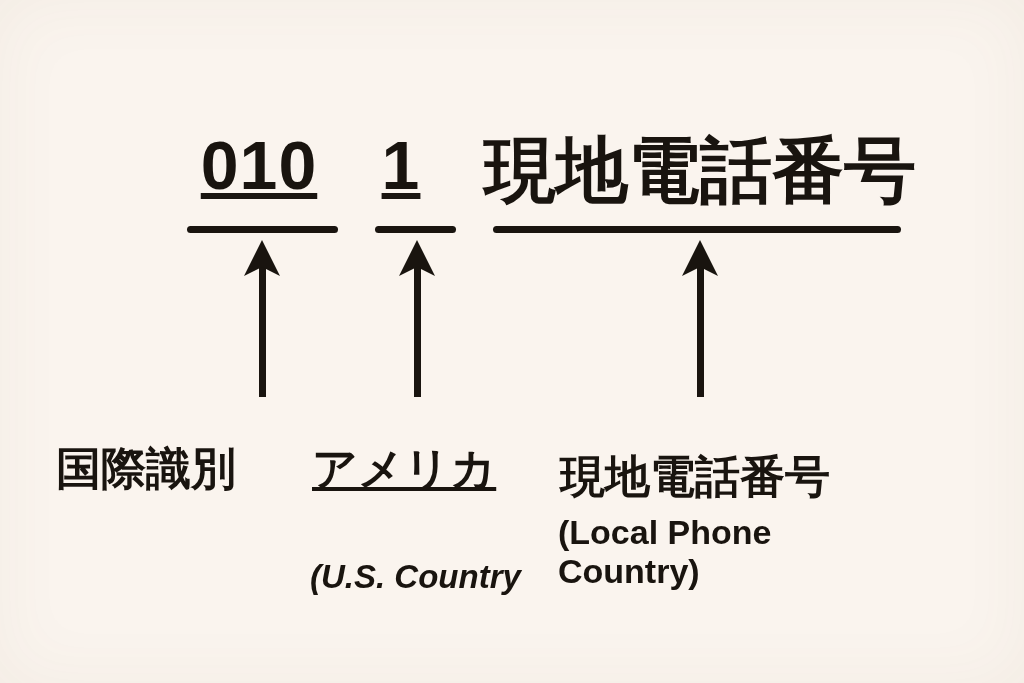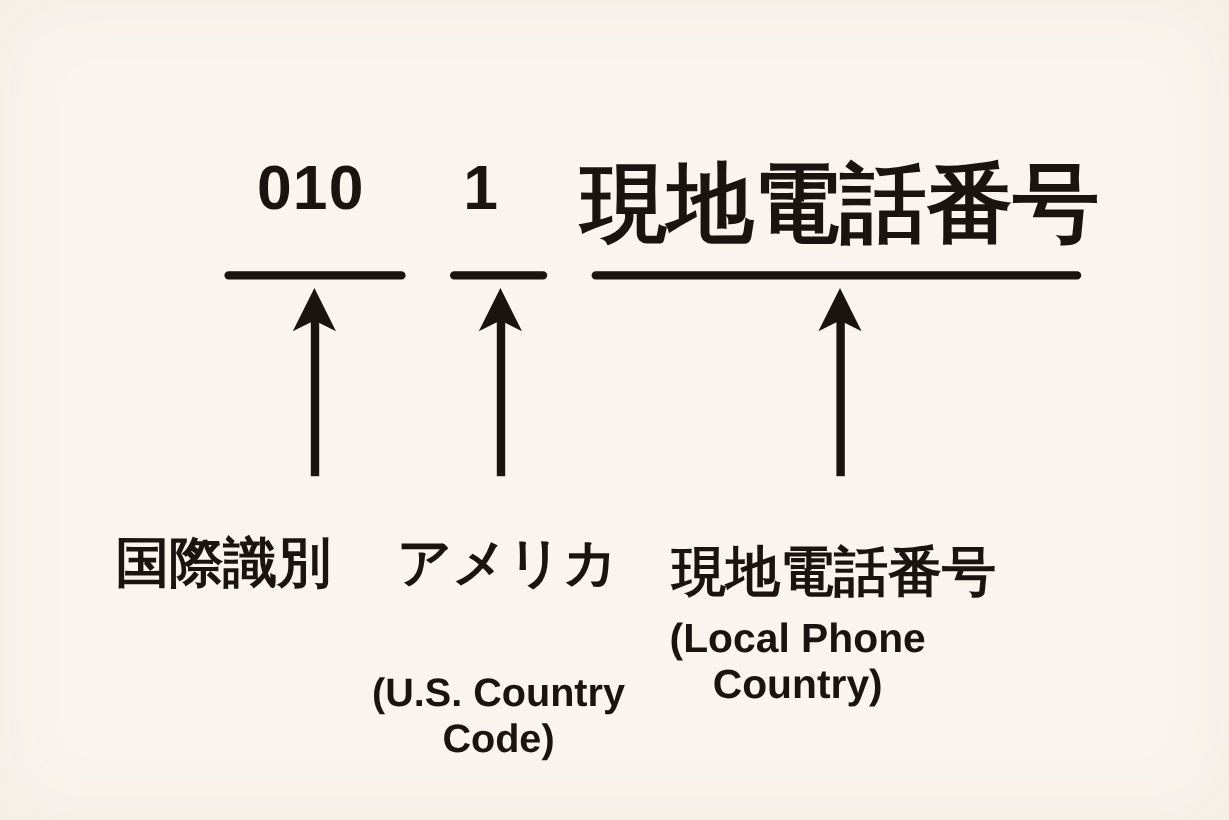--- a/index.html
+++ b/index.html
@@ -18,21 +18,21 @@
   }
   
   .num-text {
     position: absolute;
     transform: translateX(-50%);
     font-weight: 700;
     line-height: 1;
     white-space: nowrap;
     letter-spacing: 1px;
   }
-  .num-digits { font-size: 52px; top: 131px; }
+  .num-digits { font-size: 68px; top: 131px; text-decoration: underline; }
   .num-kanji  { font-size: 72px; top: 134px; letter-spacing: 0; }
   
   .underline {
     position: absolute;
     top: 226px;
     height: 7px;
     border-radius: 3.5px;
     background: var(--ink, #19140f);
   }
   .ul-1 { left: 187px; width: 151px; }
@@ -50,32 +50,32 @@
   .arrow-2 { left: 395px; }
   .arrow-3 { left: 678px; }
   
   .label-block {
     position: absolute;
     font-weight: 700;
     line-height: 53px;
     font-size: 45px;
     white-space: nowrap;
   }
-  .label-1 { left: 36px;  top: 442px; width: 240px; text-align: right; }
-  .label-2 { left: 295px; top: 442px; width: 220px; text-align: right; }
+  .label-1 { left: 56px;  top: 442px; width: 240px; text-align: left; }
+  .label-2 { left: 312px; top: 442px; width: 220px; text-align: left; text-decoration: underline; }
   .label-3 { left: 560px; top: 450px; text-align: left; }
   .sub-label {
     position: absolute;
     font-weight: 700;
     font-size: 33px;
     line-height: 39px;
     white-space: nowrap;
-    text-align: center;
+    text-align: left;
   }
-  .sub-2 { left: 310px; top: 557px; }
+  .sub-2 { left: 310px; top: 557px; font-style: italic; }
   .sub-3 { left: 558px; top: 513px; font-size: 34px; }
 </style>
 </head>
 <body>
 
 <div class="stage">
 
   <div class="num-text num-digits" style="left:259px">010</div>
   <div class="num-text num-digits" style="left:401px">1</div>
   <div class="num-text num-kanji" style="left:700px">現地電話番号</div>
@@ -105,21 +105,20 @@
 
   <div class="label-block label-1">
     <div>国際識別</div>
   </div>
 
   <div class="label-block label-2">
     <div>アメリカ</div>
   </div>
   <div class="sub-label sub-2">
     <div>(U.S. Country</div>
-    <div>Code)</div>
   </div>
 
   <div class="label-block label-3">
     <div>現地電話番号</div>
   </div>
   <div class="sub-label sub-3">
     <div>(Local Phone</div>
     <div>Country)</div>
   </div>
 

